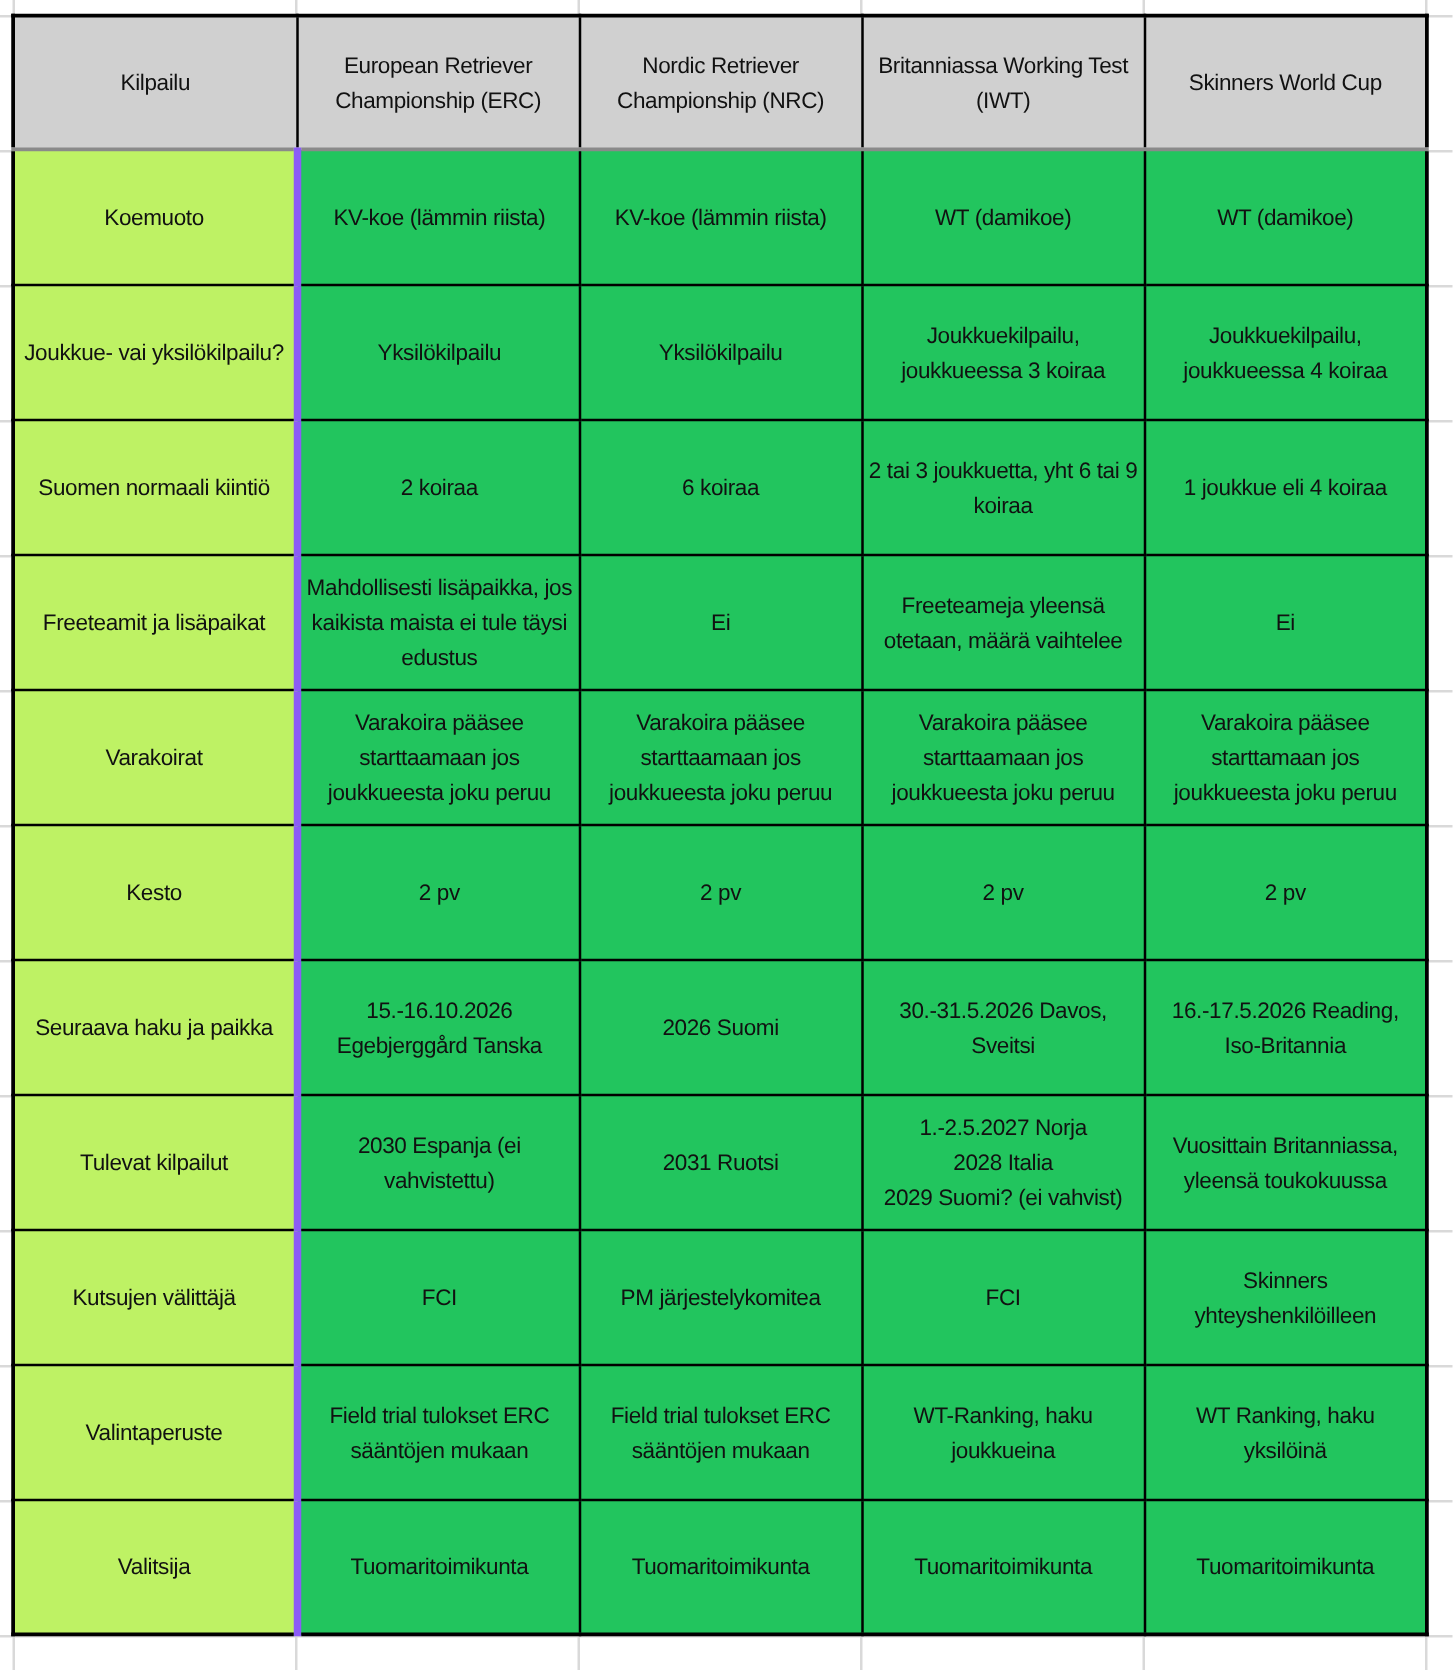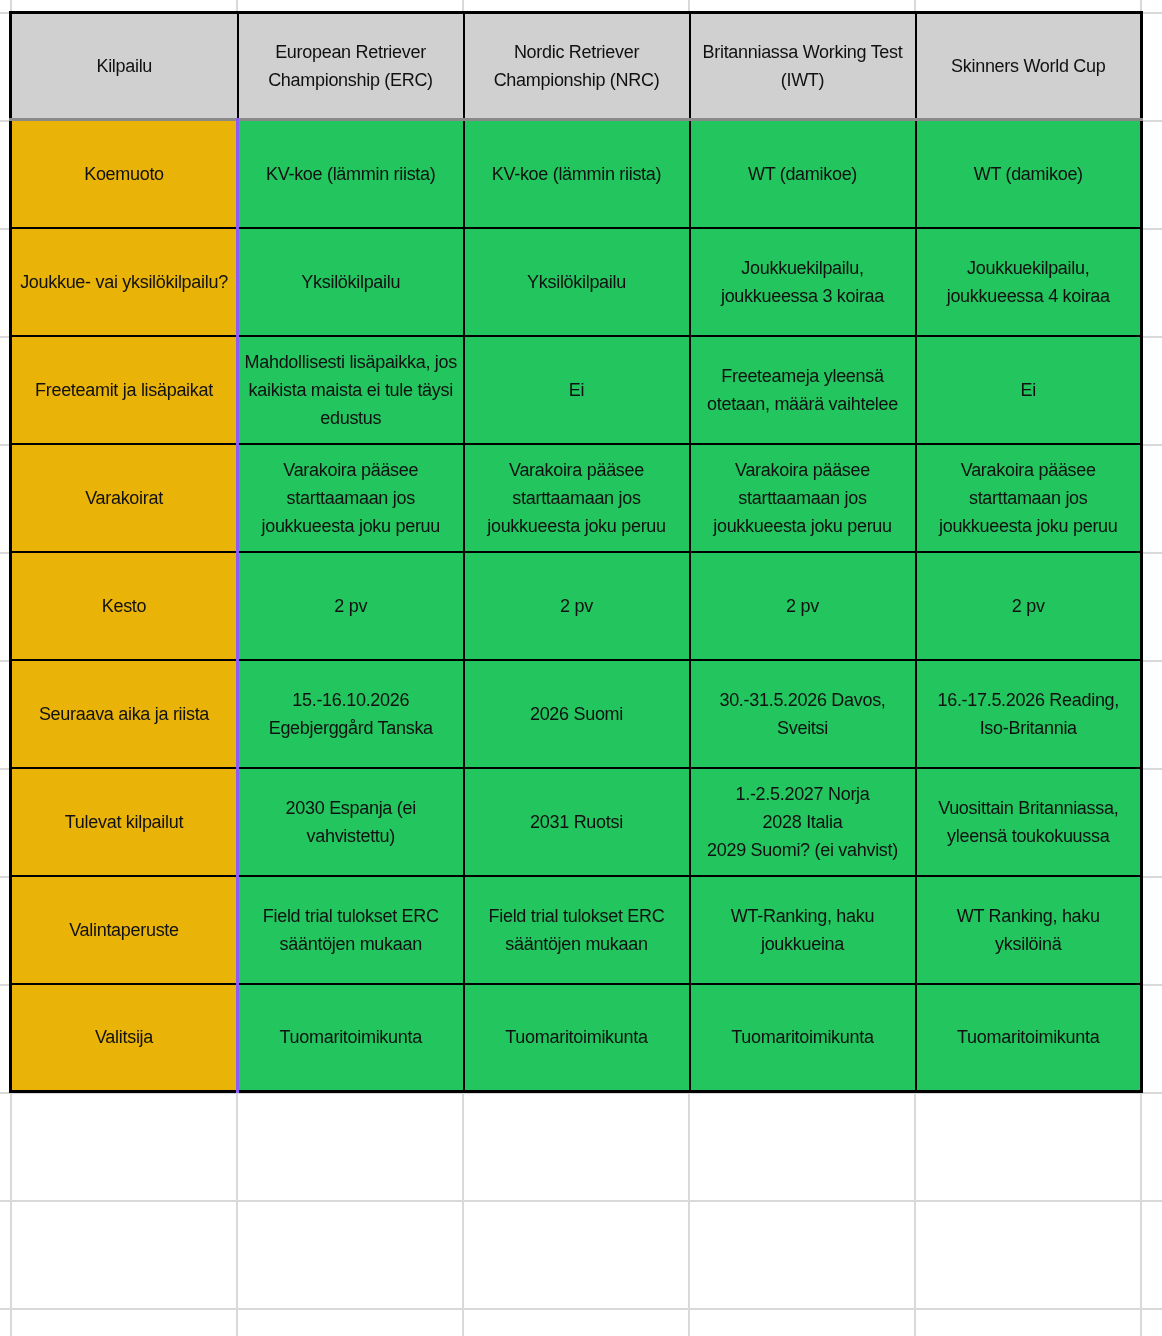--- a/index.html
+++ b/index.html
@@ -25,21 +25,21 @@
   table.cmp th, table.cmp td {
     border: 2px solid #000;
     text-align: center; vertical-align: middle;
     font-size: 18px; line-height: 28px; font-weight: normal;
     padding: 0 4px;
     white-space: pre-line;
     letter-spacing: -0.3px;
   }
   table.cmp thead th { background: #d0d0d0; height: 104px; }
   table.cmp thead tr { border-bottom: 3px solid #8a8a8a; }
-  table.cmp tbody th { background: #eab308; border-right: 3px solid #8b5cf6; }
+  table.cmp tbody th { background: #bef264; border-right: 6px solid #8b5cf6; }
   table.cmp tbody td { background: #22c55e; }
   table.cmp tbody tr { height: 108px; }
 </style>
 </head>
 <body>
 
 <div class="bg-grid">
   <div class="v" style="left:10px"></div>
   <div class="v" style="left:236px"></div>
   <div class="v" style="left:462px"></div>
@@ -87,20 +87,27 @@
       <td>WT (damikoe)</td>
     </tr>
     <tr>
       <th>Joukkue- vai yksilökilpailu?</th>
       <td>Yksilökilpailu</td>
       <td>Yksilökilpailu</td>
       <td>Joukkuekilpailu, joukkueessa 3 koiraa</td>
       <td>Joukkuekilpailu, joukkueessa 4 koiraa</td>
     </tr>
     <tr>
+      <th>Suomen normaali kiintiö</th>
+      <td>2 koiraa</td>
+      <td>6 koiraa</td>
+      <td>2 tai 3 joukkuetta, yht 6 tai 9 koiraa</td>
+      <td>1 joukkue eli 4 koiraa</td>
+    </tr>
+    <tr>
       <th>Freeteamit ja lisäpaikat</th>
       <td>Mahdollisesti lisäpaikka, jos kaikista maista ei tule täysi edustus</td>
       <td>Ei</td>
       <td>Freeteameja yleensä otetaan, määrä vaihtelee</td>
       <td>Ei</td>
     </tr>
     <tr>
       <th>Varakoirat</th>
       <td>Varakoira pääsee starttaamaan jos joukkueesta joku peruu</td>
       <td>Varakoira pääsee starttaamaan jos joukkueesta joku peruu</td>
@@ -108,39 +115,47 @@
       <td>Varakoira pääsee starttamaan jos joukkueesta joku peruu</td>
     </tr>
     <tr>
       <th>Kesto</th>
       <td>2 pv</td>
       <td>2 pv</td>
       <td>2 pv</td>
       <td>2 pv</td>
     </tr>
     <tr>
-      <th>Seuraava aika ja riista</th>
+      <th>Seuraava haku ja paikka</th>
       <td>15.-16.10.2026
 Egebjerggård Tanska</td>
       <td>2026 Suomi</td>
       <td>30.-31.5.2026 Davos,
 Sveitsi</td>
       <td>16.-17.5.2026 Reading,
 Iso-Britannia</td>
     </tr>
     <tr>
       <th>Tulevat kilpailut</th>
       <td>2030 Espanja (ei
 vahvistettu)</td>
       <td>2031 Ruotsi</td>
       <td>1.-2.5.2027 Norja
 2028 Italia
 2029 Suomi? (ei vahvist)</td>
       <td>Vuosittain Britanniassa,
 yleensä toukokuussa</td>
+    </tr>
+    <tr>
+      <th>Kutsujen välittäjä</th>
+      <td>FCI</td>
+      <td>PM järjestelykomitea</td>
+      <td>FCI</td>
+      <td>Skinners
+yhteyshenkilöilleen</td>
     </tr>
     <tr>
       <th>Valintaperuste</th>
       <td>Field trial tulokset ERC
 sääntöjen mukaan</td>
       <td>Field trial tulokset ERC
 sääntöjen mukaan</td>
       <td>WT-Ranking, haku
 joukkueina</td>
       <td>WT Ranking, haku

